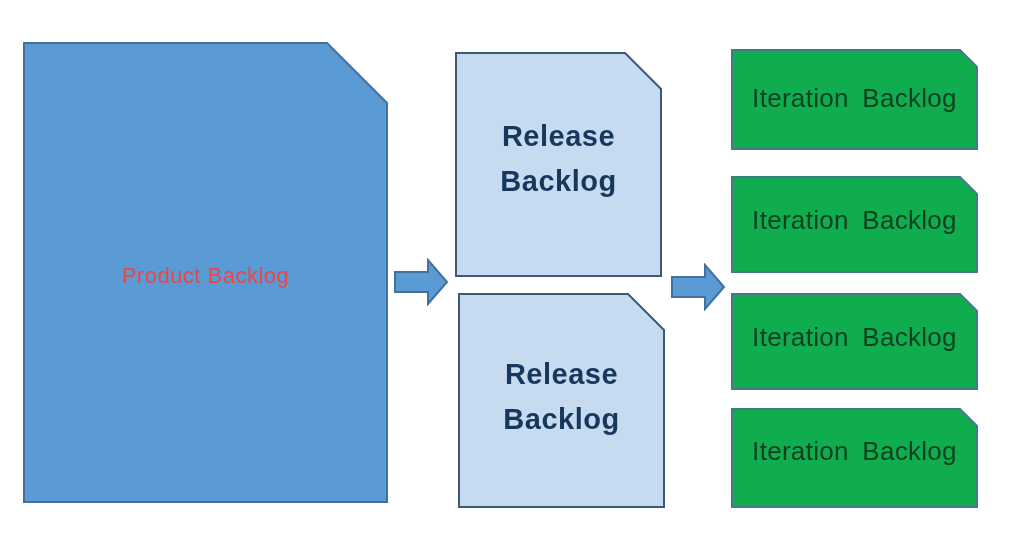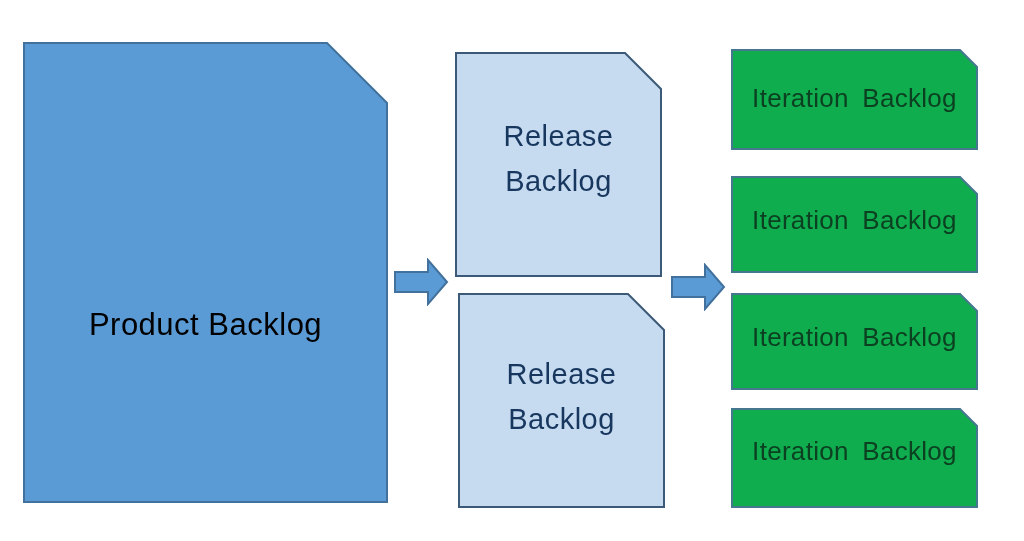--- a/index.html
+++ b/index.html
@@ -22,30 +22,30 @@
 
   .label {
     position: absolute;
     left: 0;
     width: 100%;
     text-align: center;
     white-space: pre-line;
   }
   .product-label {
     top: 221px;
-    font-size: 31px;
-    color: #000000;
+    font-size: 22px;
+    color: #ef4444;
     letter-spacing: 0.5px;
-    margin-top: 44px;
   }
   .release-label {
     font-size: 29px;
     line-height: 45px;
     color: #17375e;
     letter-spacing: 0.5px;
+    font-weight: bold;
   }
   .release-1 .release-label { top: 62px; }
   .release-2 .release-label { top: 59px; }
 
   .iteration-label {
     font-size: 26px;
     color: #0b4121;
     word-spacing: 6px;
     letter-spacing: 0.3px;
     margin-top: 8px;

